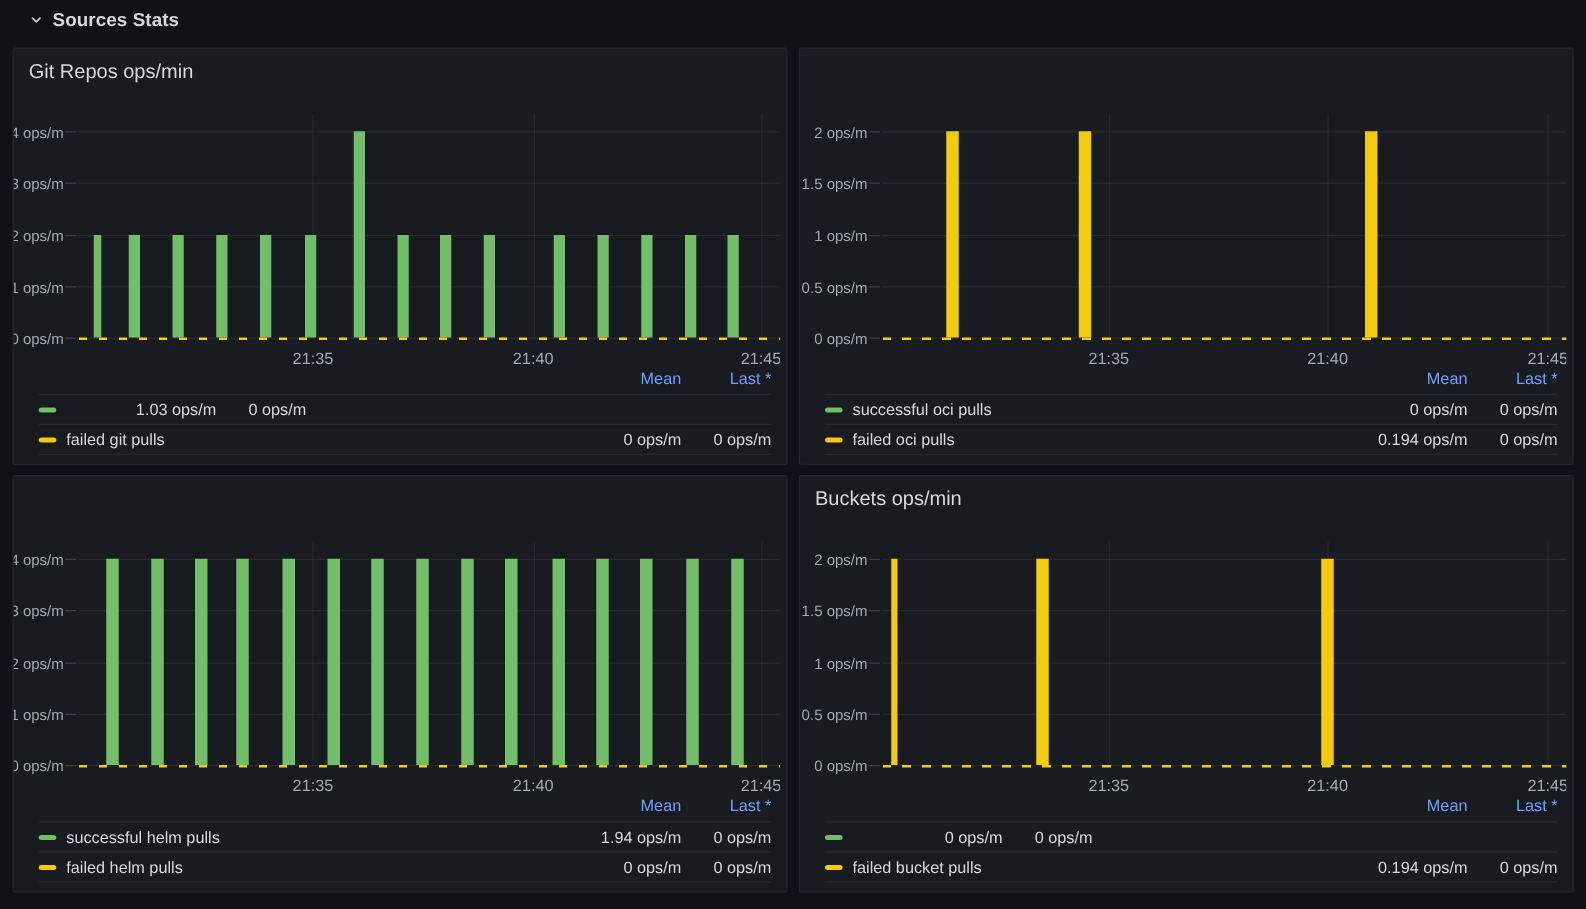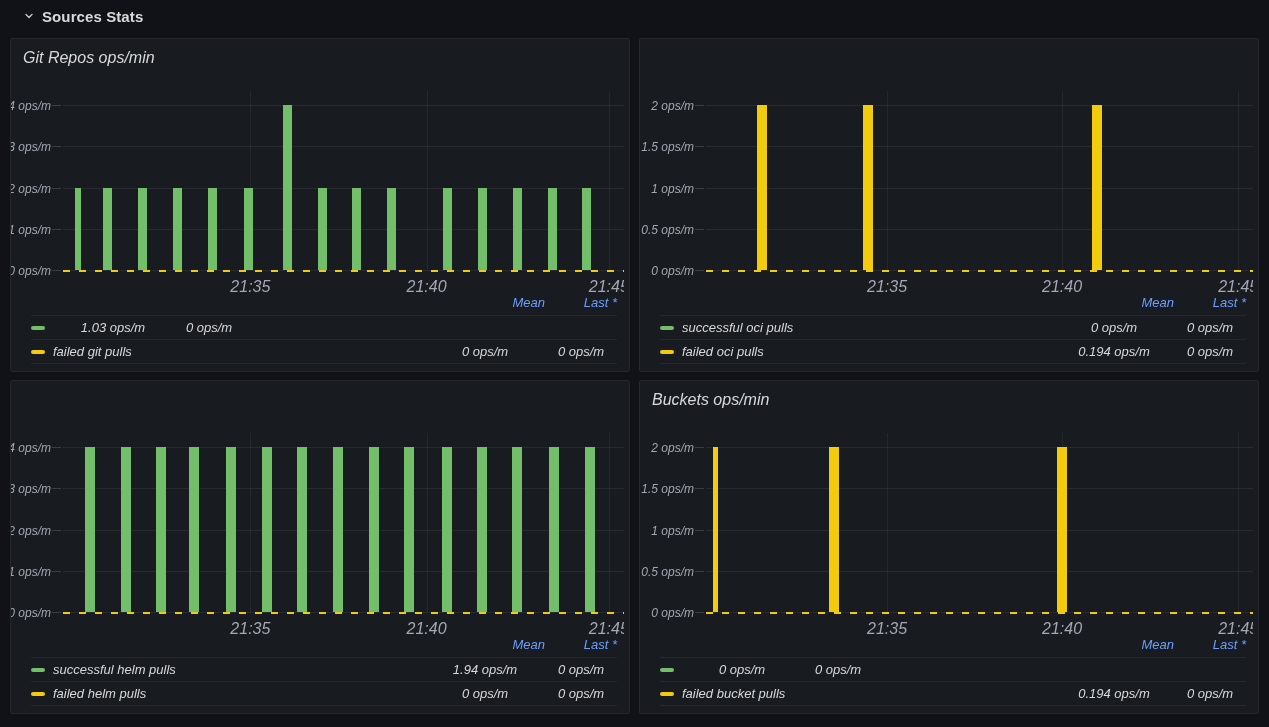--- a/index.html
+++ b/index.html
@@ -16,21 +16,21 @@
   .row-header {
     height: 32px; display: flex; align-items: center;
     padding-left: 22px; gap: 6px; cursor: pointer;
   }
   .row-header .chev { display: inline-flex; width: 14px; height: 14px; align-items: center; justify-content: center; }
   .row-header .rh-title { font-size: 15px; font-weight: 600; color: #D8D9DA; letter-spacing: .1px; }
 
   
   .grid {
     display: grid; grid-template-columns: 620px 620px; grid-auto-rows: 334px;
-    gap: 8px 9px; padding: 6px 10px 0 10px; font-style: italic;
+    gap: 8px 9px; padding: 6px 10px 0 10px;
   }
   .panel {
     position: relative; background: var(--panel-bg, #181B1F);
     border: 1px solid var(--panel-border, #23262C);
     border-radius: 2px; overflow: hidden;
   }
   .panel-title {
     position: absolute; top: 0; left: 0; right: 0; height: 38px; line-height: 38px;
     padding-left: 12px; font-size: 16px; font-weight: 500; color: #D8D9DA; cursor: pointer;
     white-space: nowrap;
@@ -51,37 +51,37 @@
     position: absolute; left: 0; right: 0; bottom: -1px; height: 2px;
     background: repeating-linear-gradient(90deg, var(--zero, #F2CC0C) 0 7px, transparent 7px 16px);
   }
   .xaxis {
     position: absolute; top: 240px; height: 16px; left: 52px; right: 5px;
     overflow: hidden; line-height: 16px;
   }
   .xaxis.wide { left: 66px; }
   .xlabel {
     position: absolute; top: 0; transform: translateX(-50%);
-    font-size: 16px; color: #A3A8B3; white-space: nowrap;
+    font-size: 13px; color: #A3A8B3; white-space: nowrap;
   }
 
   
   .legend { position: absolute; left: 20px; right: 12px; top: 256px; font-size: 13px; }
   .legend-header { display: flex; height: 20px; justify-content: flex-end; }
   .legend-col { color: var(--link, #6E9FFF); text-align: right; cursor: pointer; font-weight: 400; }
   .col-mean { width: 120px; }
   .col-last { width: 72px; }
   .legend-row {
     display: flex; height: 24px; align-items: center;
     border-top: 1px solid rgba(204,204,220,0.08);
   }
   .legend { border-bottom: 1px solid rgba(204,204,220,0.08); }
   .series-dash { width: 14px; height: 4px; border-radius: 2px; margin-right: 8px; flex: none; cursor: pointer; }
   .series-label { flex: 1; color: #D8D9DA; cursor: pointer; white-space: nowrap; overflow: hidden; }
-  .series-val { text-align: center; color: #D8D9DA; }
+  .series-val { text-align: right; color: #D8D9DA; }
   .series-val.mean { width: 120px; }
   .series-val.last { width: 72px; }
 </style>
 </head>
 <body>
 
 <div class="page">
   <div class="row-header">
     <span class="chev">
       <svg width="12" height="12" viewBox="0 0 16 16">

